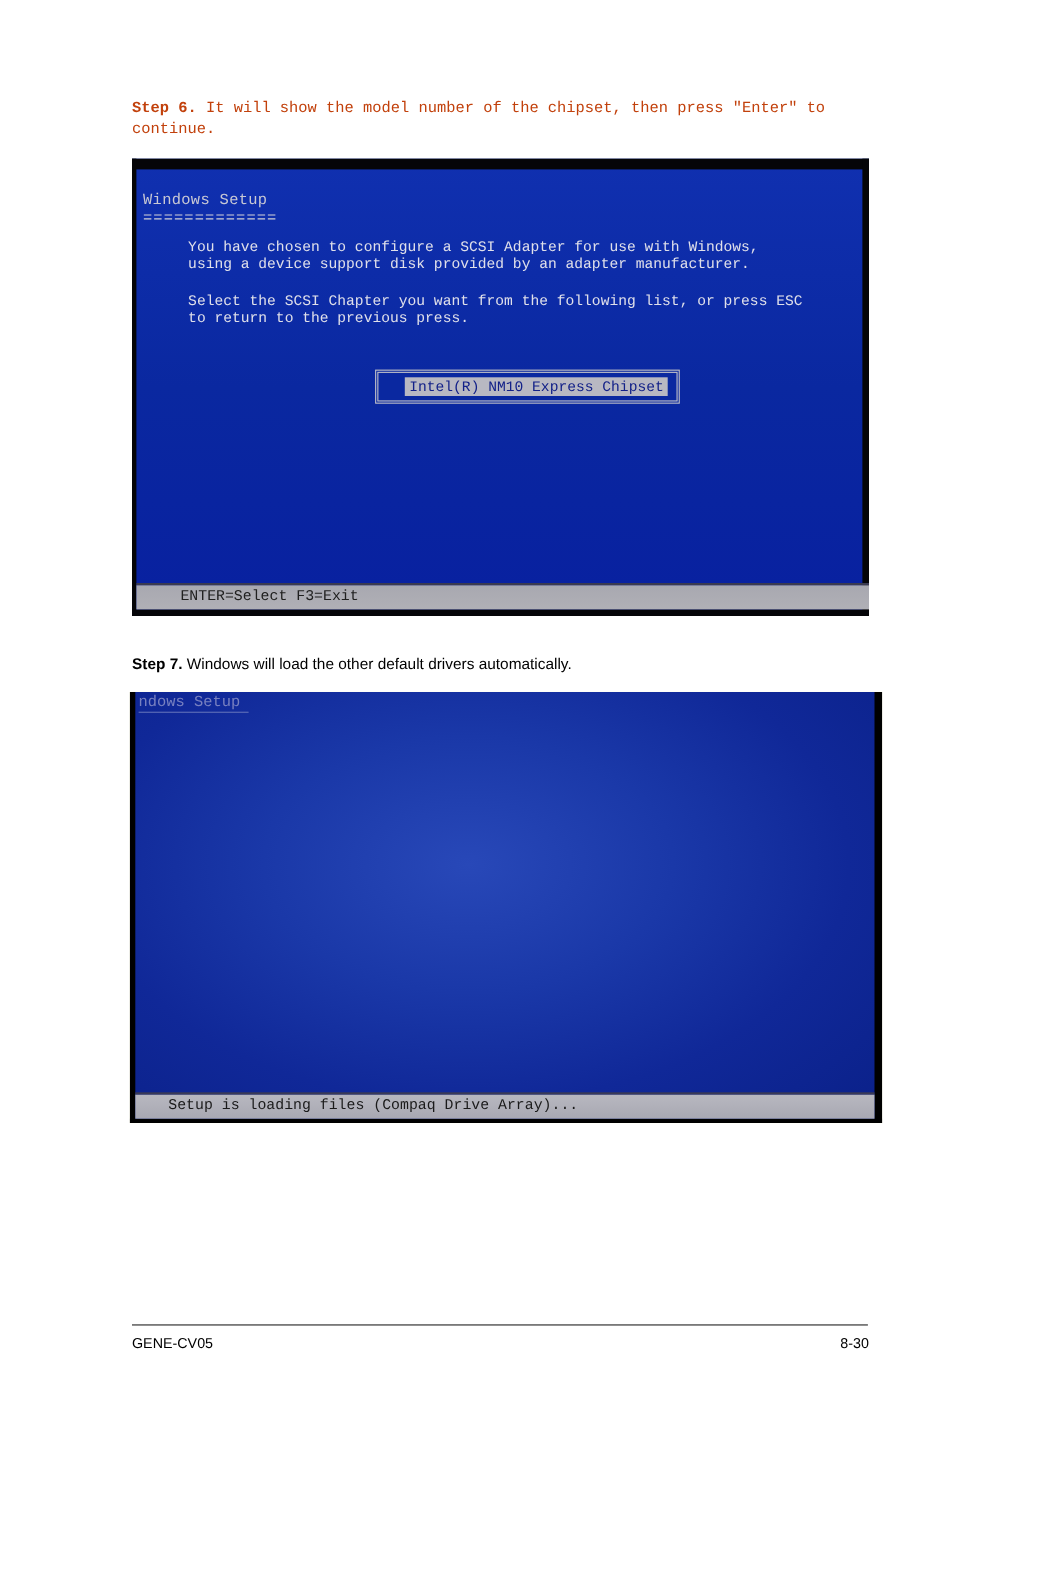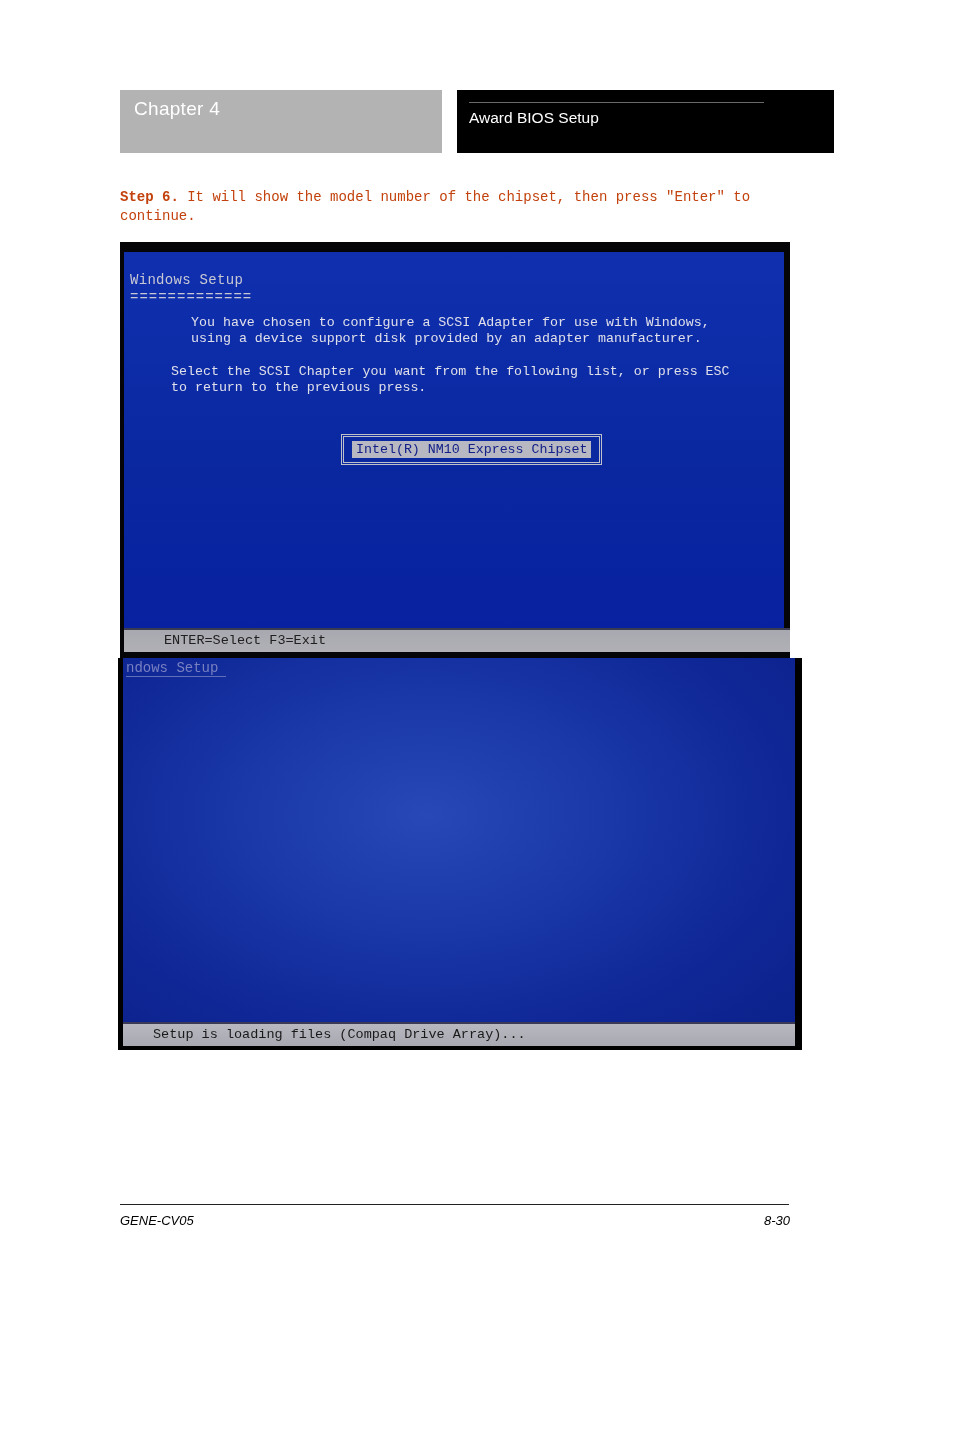--- a/index.html
+++ b/index.html
@@ -114,21 +114,20 @@
   }
   .ws-body {
     position: absolute;
     left: 51px;
     top: 73px;
     font-family: 'Courier New', monospace;
     font-size: 13.3px;
     line-height: 1.2;
     color: #e0e0ea;
     white-space: pre;
-    margin-left: 20px;
   }
   .ws-body2 {
     position: absolute;
     left: 51px;
     top: 122px;
     font-family: 'Courier New', monospace;
     font-size: 13.3px;
     line-height: 1.2;
     color: #e0e0ea;
     white-space: pre;
@@ -140,20 +139,21 @@
     padding: 4px 8px;
     border: 3px double #c0c0c8;
     background: #0a28a0;
   }
   .ws-select-inner {
     background: #b8b8c2;
     color: #122088;
     font-family: 'Courier New', monospace;
     font-size: 13.3px;
     padding: 1px 4px;
+    margin-left: 16px;
   }
   .ws-status-bar {
     position:absolute;
     left:4px;
     bottom:6px;
     right:0;
     height: 24px;
     background: linear-gradient(to bottom, #a8a8b0 0%, #b0b0b6 100%);
     border-top: 2px solid #3a3a50;
   }
@@ -226,45 +226,34 @@
     left:120px;
     right:165px;
     top: 1204px;
     border-top: 1.5px solid #222;
   }
   .footer-text {
     position:absolute;
     left:120px;
     top: 1213px;
     font-family: Arial, sans-serif;
-    font-style: italic;
     font-size: 13px;
     color:#000;
     display:flex;
     width: 670px;
   }
   .footer-left { }
   .footer-spacer { flex:1; }
   .footer-right { }
 </style>
 </head>
 <body>
 
 <div class="page">
 
-  <div class="header-bar">
-    <div class="header-left">
-      <span>Chapter 4</span>
-    </div>
-    <div class="header-gap"></div>
-    <div class="header-right">
-      <div class="hr-line"></div>
-      <span style="font-size:15.5px;">Award BIOS Setup</span>
-    </div>
-  </div>
 
   <p class="step-text">
     <b>Step 6.</b><span> It will show the model number of the chipset, then press "Enter" to continue.</span>
   </p>
 
   <div class="screenshot">
     <div class="setup-screen-1">
       <div class="photo-border-top"></div>
       <div class="photo-border-left"></div>
       <div class="photo-border-right"></div>
@@ -282,20 +271,23 @@
       <div class="ws-select-box">
         <div class="ws-select-inner">Intel(R) NM10 Express Chipset</div>
       </div>
 
       <div class="ws-status-bar">
         <div class="ws-status-text">ENTER=Select  F3=Exit</div>
       </div>
     </div>
   </div>
 
+  <p class="step-text-sm">
+    <b>Step 7.</b><span> Windows will load the other default drivers automatically.</span>
+  </p>
 
   <div class="screenshot-2">
     <div class="setup-screen-2"></div>
     <div class="ws2-leftedge"></div>
     <div class="ws2-rightedge"></div>
     <div class="ws2-botedge"></div>
     <div class="ws2-title">ndows Setup</div>
     <div class="ws2-title-ul"></div>
     <div class="ws2-status">
       <div class="ws2-status-text">Setup is loading files (Compaq Drive Array)...</div>

